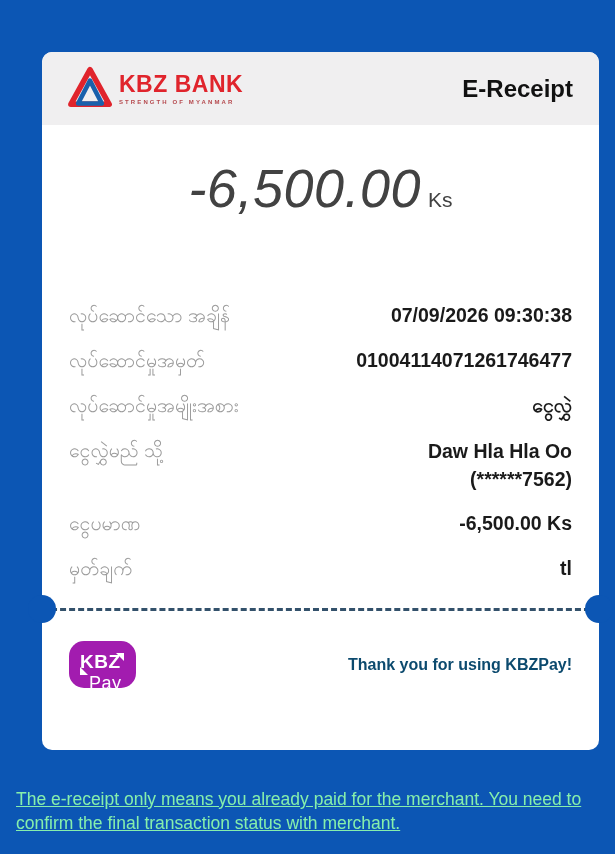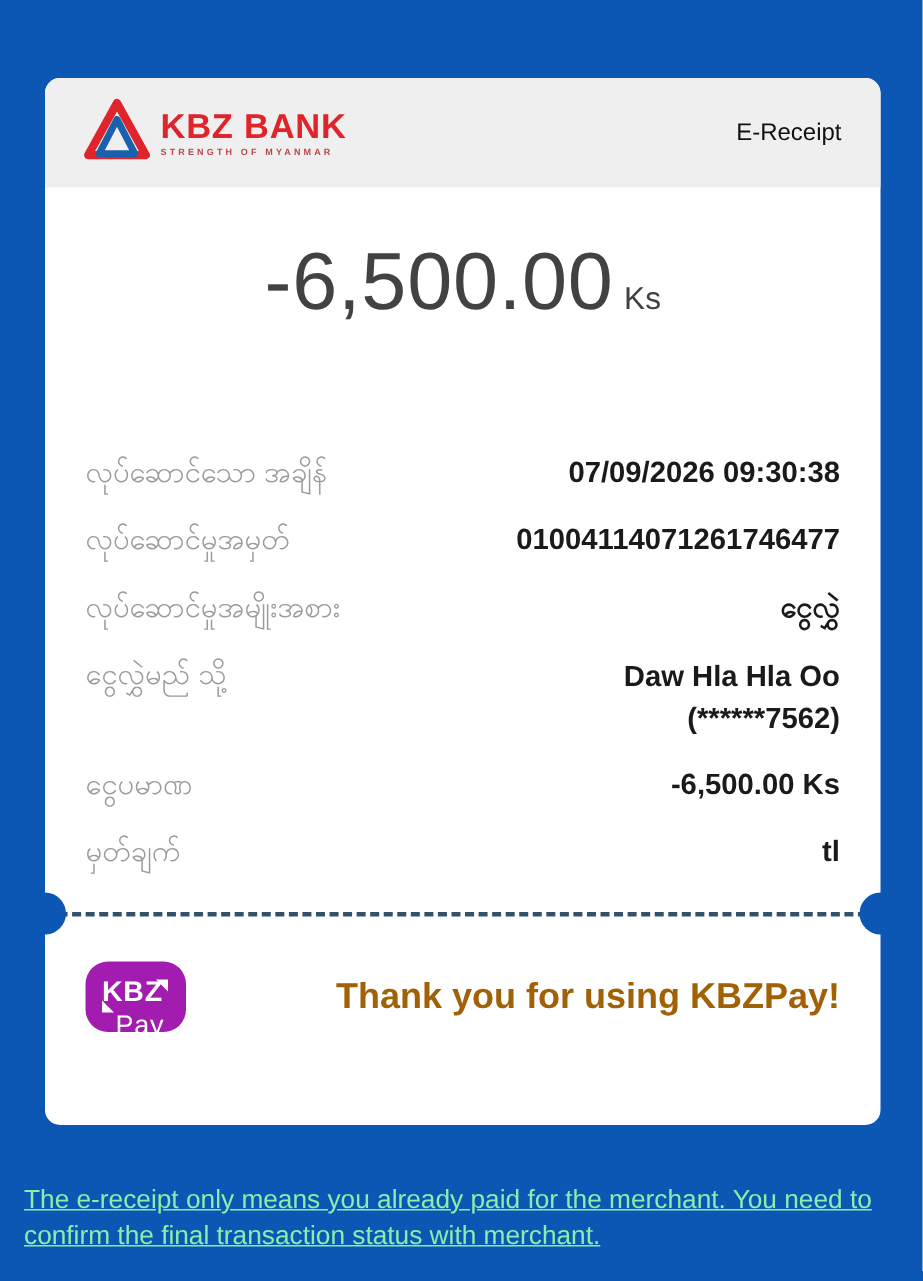--- a/index.html
+++ b/index.html
@@ -5,21 +5,21 @@
   * { margin:0; padding:0; box-sizing:border-box; }
   html,body { width:615px; height:854px; }
   body {
     background:#0C56B4;
     font-family:"Liberation Sans", sans-serif;
     position:relative;
     overflow:hidden;
   }
   .card {
     position:absolute;
-    left:30px; top:52px;
+    left:42px; top:52px;
     width:557px; height:698px;
     background:#ffffff;
     border-radius:10px;
   }
   
   .header-band {
     height:73px;
     background:#F0EFF0;
     border-radius:10px 10px 0 0;
     display:flex;
@@ -37,33 +37,33 @@
     line-height:1;
   }
   .brand-tagline {
     font-size:6px;
     letter-spacing:2.1px;
     color:#B5484D;
     margin-top:3px;
     font-weight:bold;
   }
   .ereceipt-title {
-    font-size:16px;
-    font-weight:normal;
+    font-size:24px;
+    font-weight:bold;
     color:#111111;
   }
   
   .amount-section {
     margin-top:36px;
     text-align:center;
     color:#424242;
     line-height:1;
     white-space:nowrap;
   }
-  .amount-value { font-size:54px; font-weight:400; letter-spacing:0.5px; }
+  .amount-value { font-size:54px; font-weight:400; letter-spacing:0.5px;font-style:italic; }
   .amount-currency { font-size:21px; margin-left:7px; }
   
   .details { margin-top:85px; padding:0 27px; }
   .detail-row {
     display:flex;
     justify-content:center;
     align-items:flex-start;
     margin-bottom:15px;
   }
   .row-label {
@@ -124,23 +124,23 @@
     border-top:8px solid #ffffff;
     border-left:8px solid transparent;
   }
   .wedge-bl {
     position:absolute; bottom:13px; left:11px;
     width:0; height:0;
     border-bottom:8px solid #ffffff;
     border-right:8px solid transparent;
   }
   .thank-you {
-    font-size:24px;
-    font-weight:bold;
-    color:#a16207;
+    font-size:16px;
+    font-weight:bold;
+    color:#0c4a6e;
   }
   
   .disclaimer {
     position:absolute;
     left:0; top:788px;
     width:100%;
     padding:0 16px;
     color:#86efac;
     font-size:17.5px;
     line-height:1.35;

